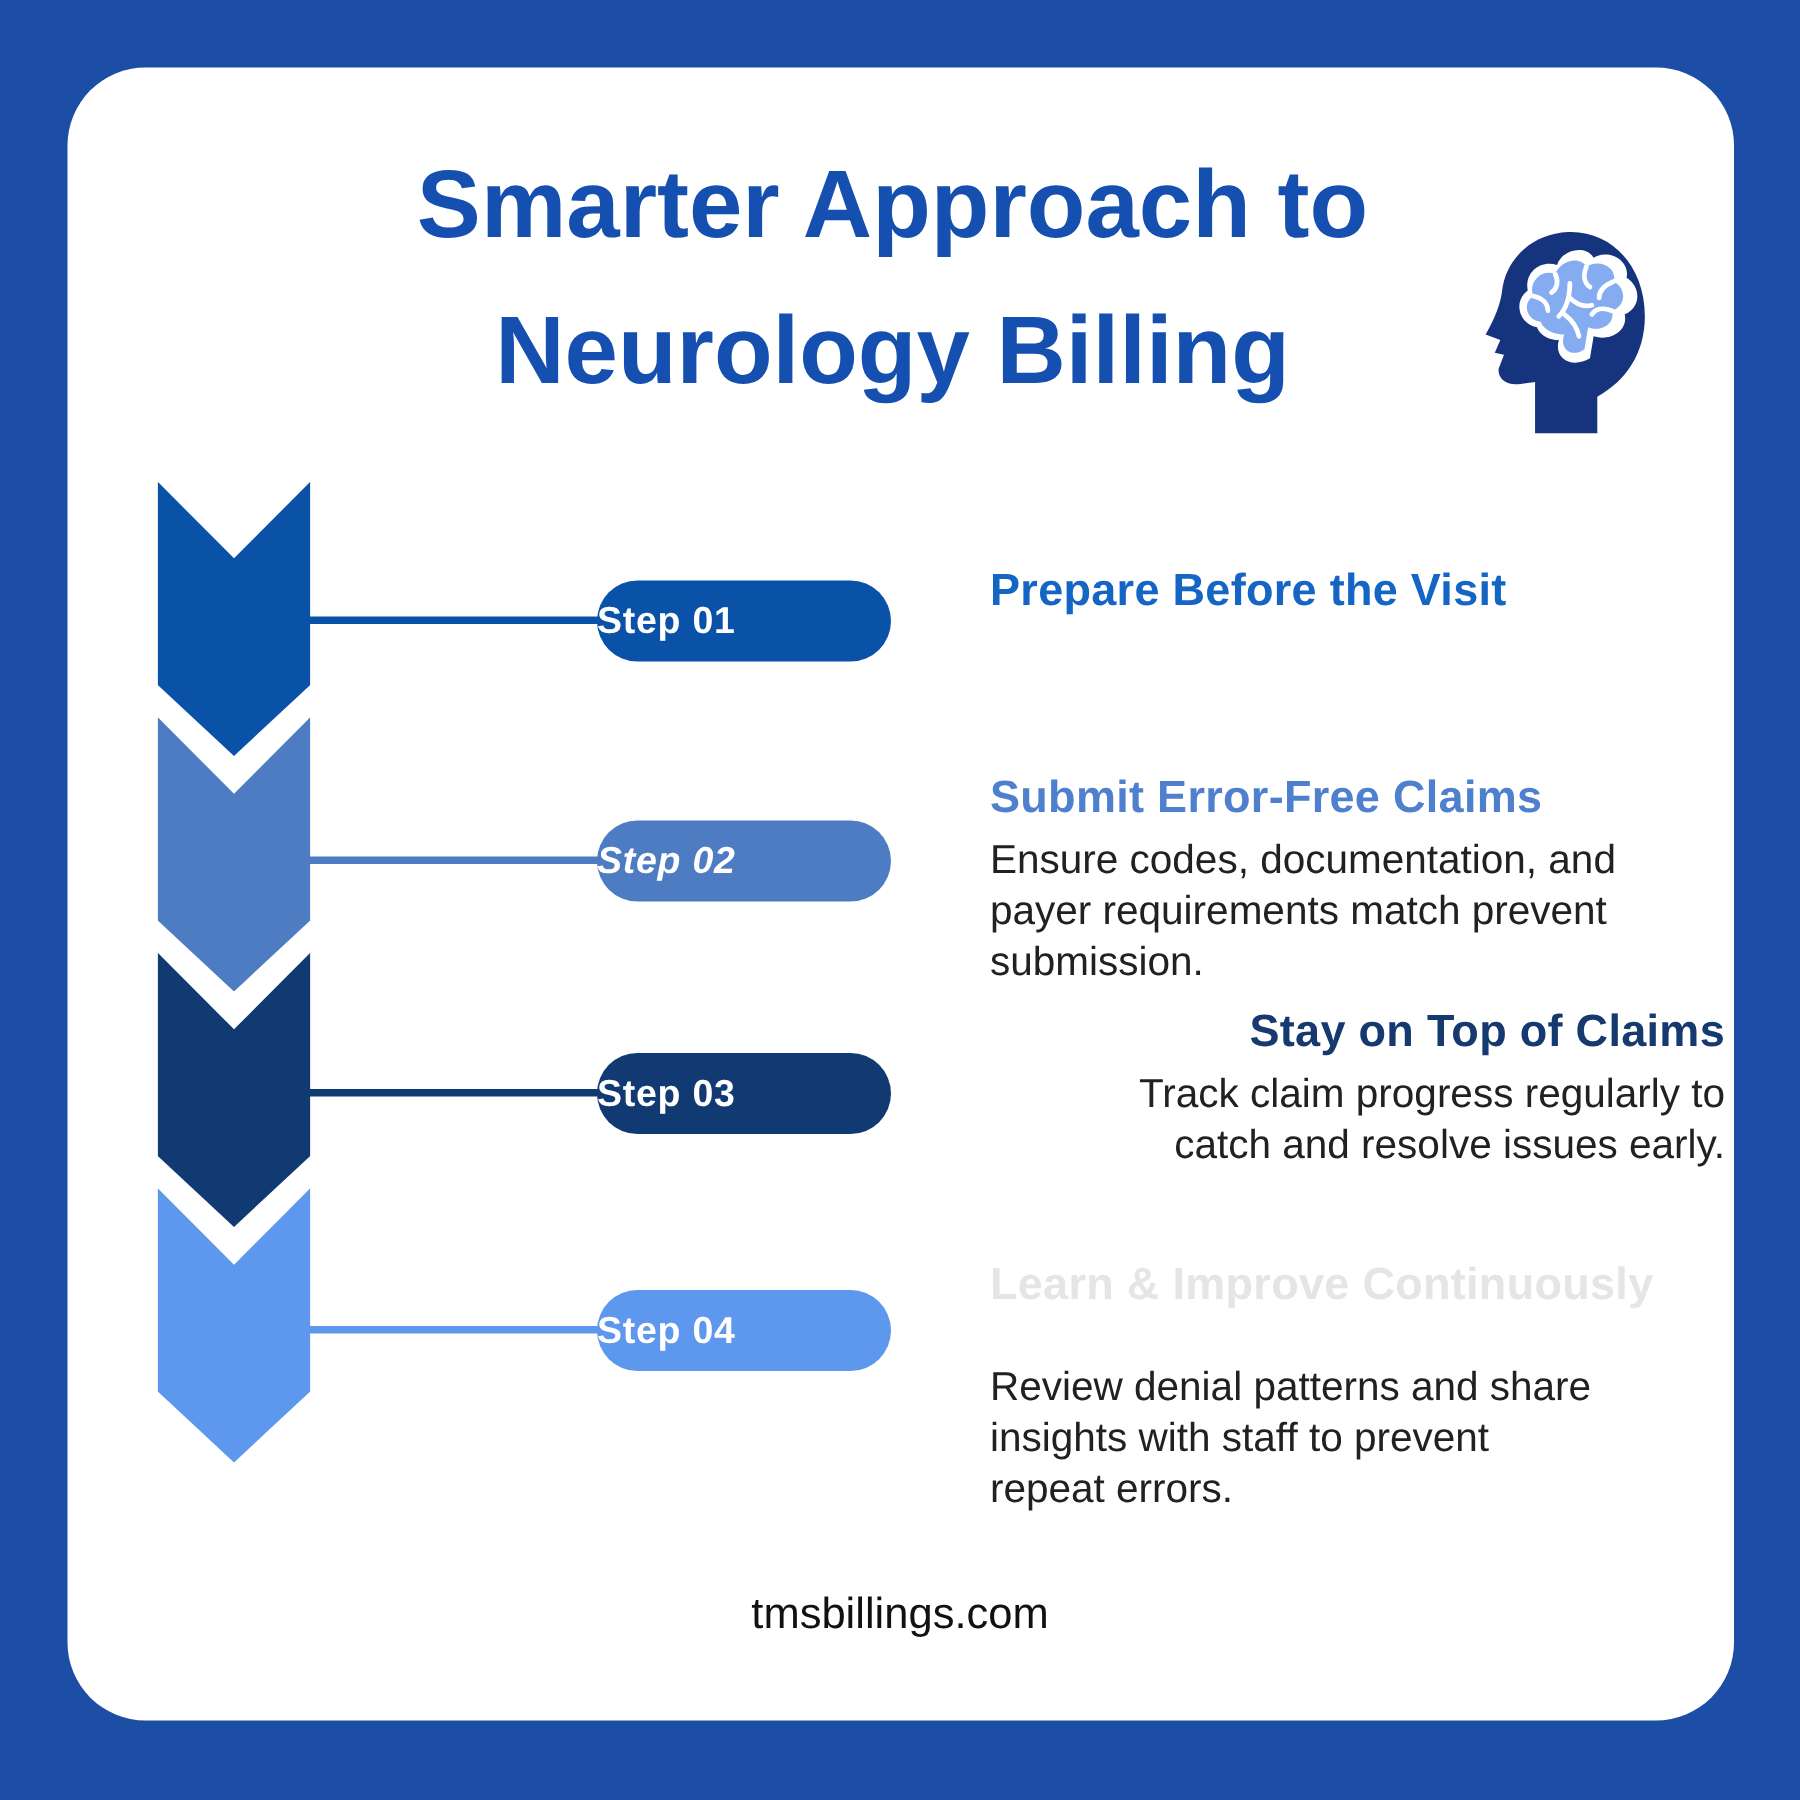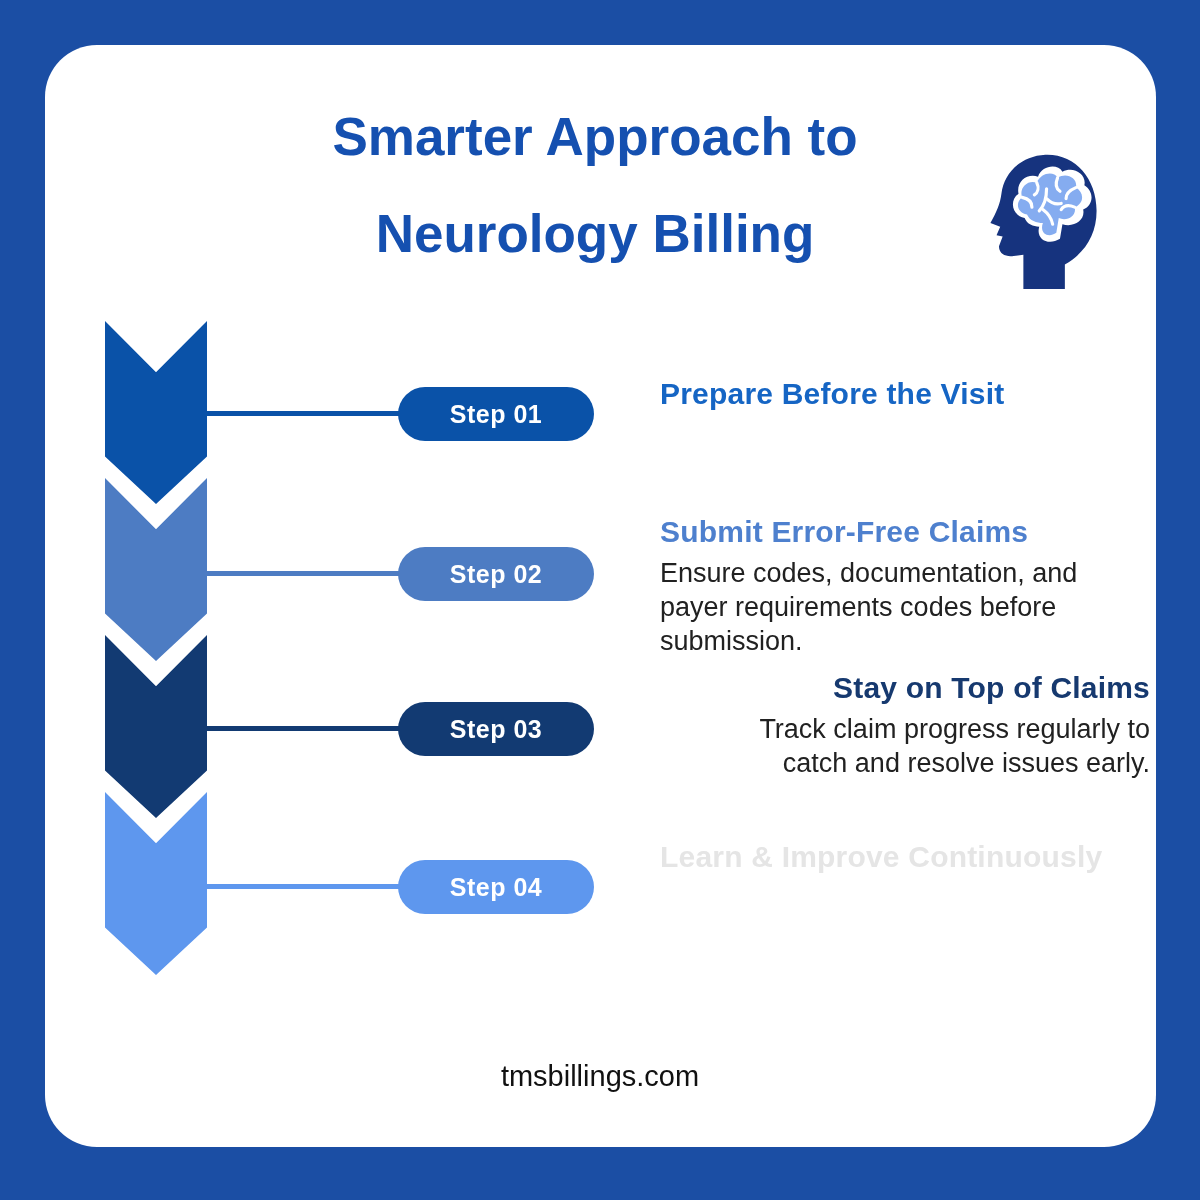--- a/index.html
+++ b/index.html
@@ -24,21 +24,21 @@
     background: #ffffff;
     border-radius: 52px;
   }
   .title {
     position: absolute;
     left: 95px;
     top: 88px;
     width: 1000px;
     text-align: center;
     color: #1550B0;
-    font-size: 53px;
+    font-size: 64px;
     font-weight: 800;
     line-height: 97px;
     letter-spacing: 0px;
   }
   .brain-icon {
     position: absolute;
     left: 988px;
     top: 152px;
     width: 122px;
     height: 142px;
@@ -65,28 +65,27 @@
   .conn-3 { top: 726px; background: #123A72; }
   .conn-4 { top: 884px; background: #5E97EE; }
   .pill {
     position: absolute;
     left: 398px;
     width: 196px;
     height: 54px;
     border-radius: 27px;
     display: flex;
     align-items: center;
-    justify-content: center;
     color: #ffffff;
     font-size: 25px;
     font-weight: 700;
     letter-spacing: 0.5px;
   }
   .pill-1 { top: 387px; background: #0A52A8; }
-  .pill-2 { top: 547px; background: #4D7CC3; }
+  .pill-2 { top: 547px; background: #4D7CC3; font-style: italic; }
   .pill-3 { top: 702px; background: #123A72; }
   .pill-4 { top: 860px; background: #5E97EE; }
   .step-text {
     position: absolute;
     left: 660px;
     width: 490px;
   }
   .step-heading {
     font-size: 30px;
     font-weight: 800;
@@ -170,26 +169,29 @@
   <div class="pill pill-4">
     <span>Step 04</span>
   </div>
 
   <div class="step-text st-1">
     <h2 class="step-heading sh-1">Prepare Before the Visit</h2>
   </div>
   <div class="step-text st-2">
     <h2 class="step-heading sh-2">Submit Error-Free Claims</h2>
     <p class="step-body">Ensure codes, documentation, and
-payer requirements codes before
+payer requirements match prevent
 submission.</p>
   </div>
   <div class="step-text st-3">
     <h2 class="step-heading sh-3">Stay on Top of Claims</h2>
     <p class="step-body">Track claim progress regularly to
 catch and resolve issues early.</p>
   </div>
   <div class="step-text st-4">
     <h2 class="step-heading sh-4">Learn &amp; Improve Continuously</h2>
+    <p class="step-body gap-4">Review denial patterns and share
+insights with staff to prevent
+repeat errors.</p>
   </div>
 
   <div class="footer">tmsbillings.com</div>
 </div>
 
 </body></html>

